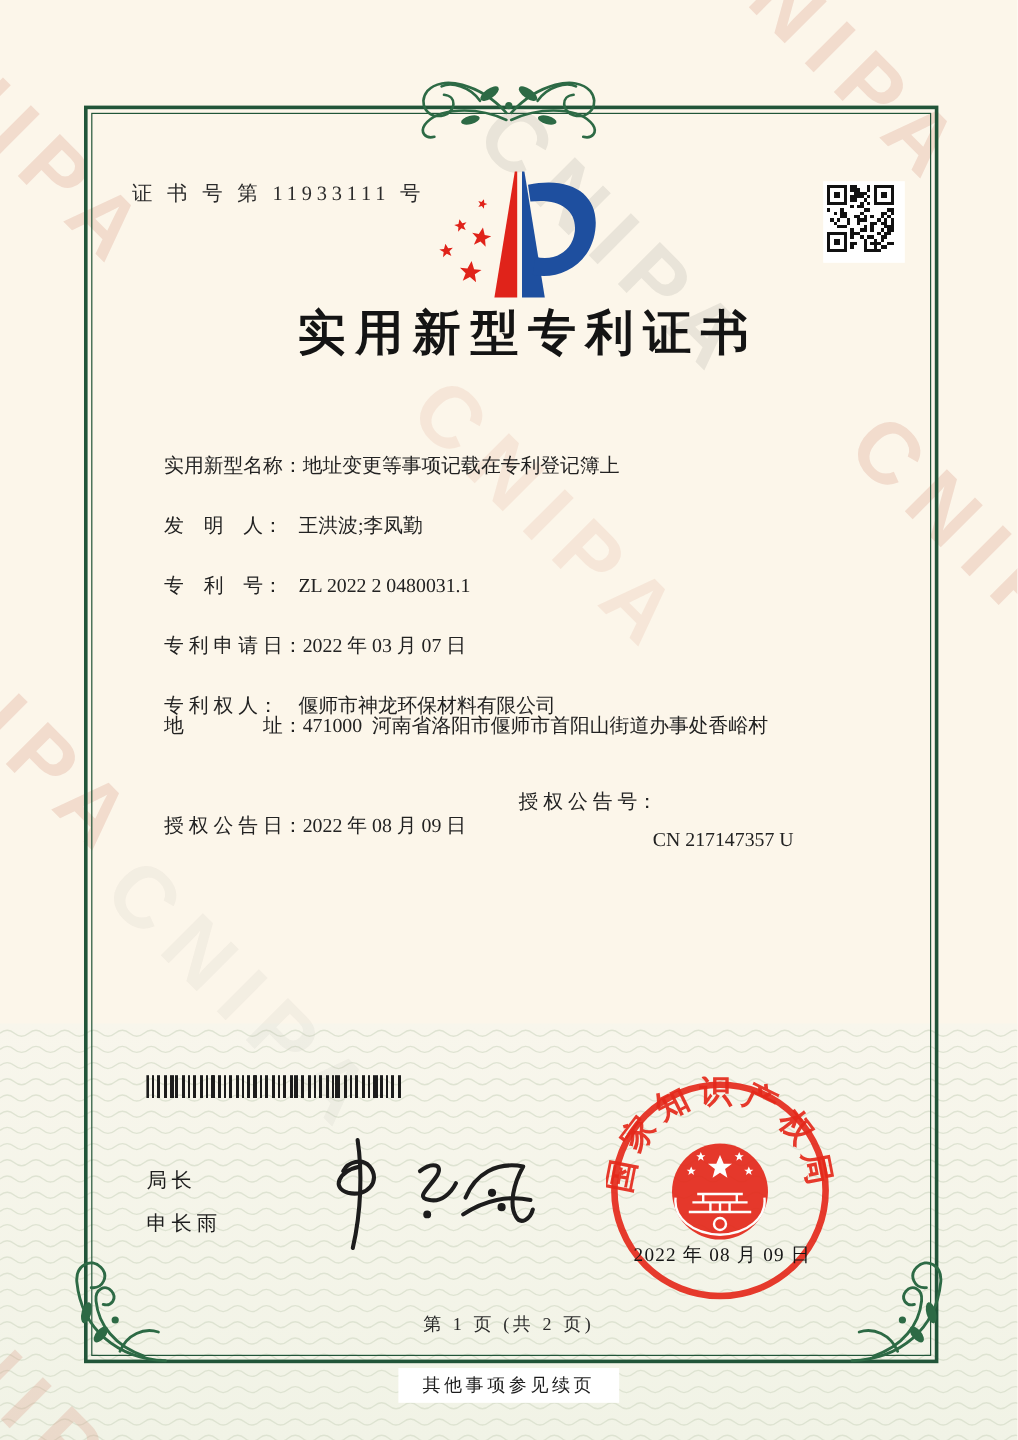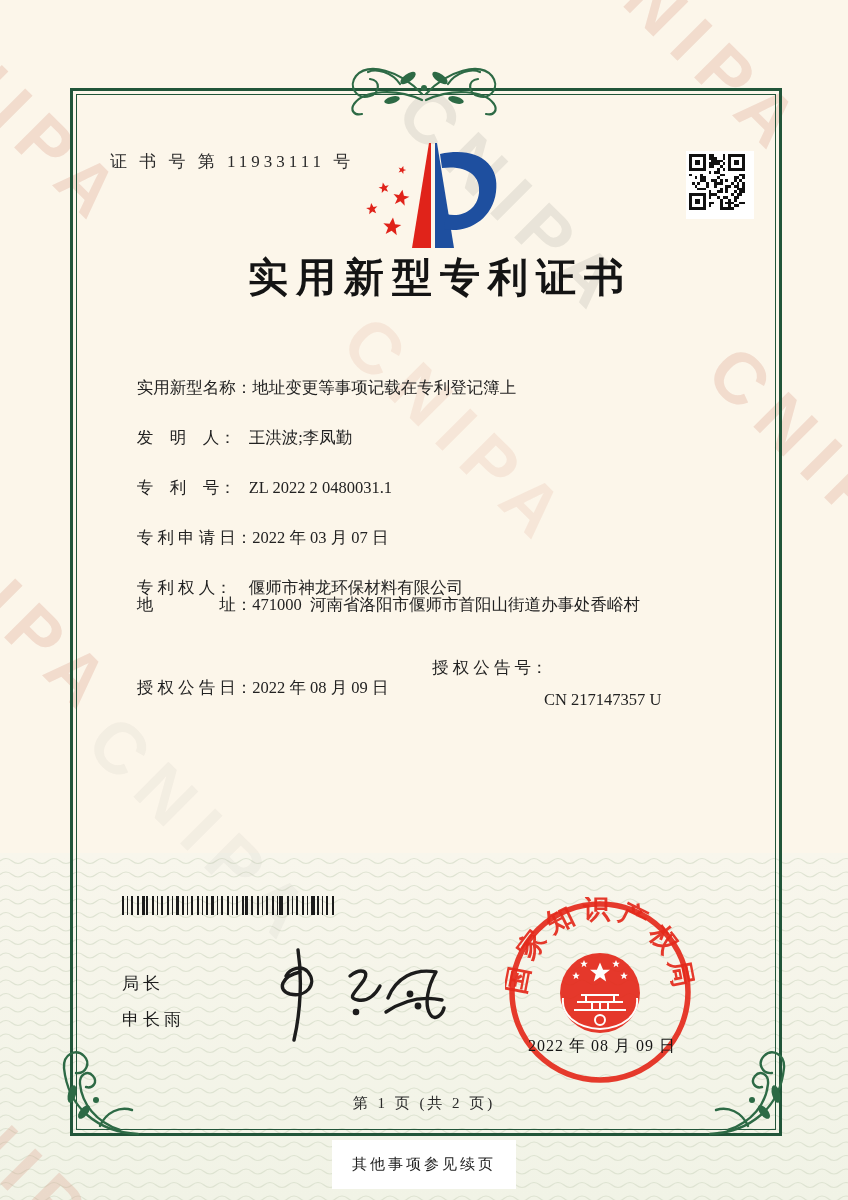--- a/index.html
+++ b/index.html
@@ -41,21 +41,21 @@
      background-image:
        repeating-linear-gradient(90deg,#1c1c1c 0 2px,transparent 2px 5px,#1c1c1c 5px 6px,transparent 6px 9px,#1c1c1c 9px 11px,transparent 11px 15px),
        repeating-linear-gradient(90deg,transparent 0 21px,#1c1c1c 21px 23px,transparent 23px 34px);}
   .official{position:absolute;left:122px;top:966px;font-size:17px;letter-spacing:4px;color:#1d1d1d;line-height:36px;}
   .signature{position:absolute;left:238px;top:942px;}
   .seal{position:absolute;left:505px;top:897px;width:190px;height:190px;}
   .seal-date{position:absolute;left:528px;top:1036px;font-size:16px;color:#161616;letter-spacing:1px;white-space:pre;}
   .page-info{position:absolute;left:0;top:1094px;width:100%;text-align:center;font-size:15px;
              letter-spacing:3px;color:#2a2a2a;}
   .cont-note{position:absolute;left:50%;top:1140px;transform:translateX(-50%);background:#ffffff;
-             padding:15px 20px;font-size:15px;letter-spacing:3px;color:#1d1d1d;white-space:nowrap;}
+             padding:5px 20px;font-size:15px;letter-spacing:3px;color:#1d1d1d;white-space:nowrap;}
 </style>
 </head>
 <body>
 
 <div class="page">
 
   <div class="waves">
     <svg id="waveSvg" width="848" height="347" xmlns="http://www.w3.org/2000/svg">
         <path d="M0 8 q6 -5 12 0 q6 5 12 0 q6 -5 12 0 q6 5 12 0 q6 -5 12 0 q6 5 12 0 q6 -5 12 0 q6 5 12 0 q6 -5 12 0 q6 5 12 0 q6 -5 12 0 q6 5 12 0 q6 -5 12 0 q6 5 12 0 q6 -5 12 0 q6 5 12 0 q6 -5 12 0 q6 5 12 0 q6 -5 12 0 q6 5 12 0 q6 -5 12 0 q6 5 12 0 q6 -5 12 0 q6 5 12 0 q6 -5 12 0 q6 5 12 0 q6 -5 12 0 q6 5 12 0 q6 -5 12 0 q6 5 12 0 q6 -5 12 0 q6 5 12 0 q6 -5 12 0 q6 5 12 0 q6 -5 12 0 q6 5 12 0 q6 -5 12 0 q6 5 12 0 q6 -5 12 0 q6 5 12 0 q6 -5 12 0 q6 5 12 0 q6 -5 12 0 q6 5 12 0 q6 -5 12 0 q6 5 12 0 q6 -5 12 0 q6 5 12 0 q6 -5 12 0 q6 5 12 0 q6 -5 12 0 q6 5 12 0 q6 -5 12 0 q6 5 12 0 q6 -5 12 0 q6 5 12 0 q6 -5 12 0 q6 5 12 0 q6 -5 12 0 q6 5 12 0 q6 -5 12 0 q6 5 12 0 q6 -5 12 0 q6 5 12 0 q6 -5 12 0 q6 5 12 0 q6 -5 12 0 q6 5 12 0 q6 -5 12 0 q6 5 12 0 q6 -5 12 0 q6 5 12 0 q6 -5 12 0 q6 5 12 0" transform="translate(0,0)" stroke="#d8dfcc" stroke-width="1.1" fill="none" opacity="0.8"></path>
         <path d="M0 8 q6 -5 12 0 q6 5 12 0 q6 -5 12 0 q6 5 12 0 q6 -5 12 0 q6 5 12 0 q6 -5 12 0 q6 5 12 0 q6 -5 12 0 q6 5 12 0 q6 -5 12 0 q6 5 12 0 q6 -5 12 0 q6 5 12 0 q6 -5 12 0 q6 5 12 0 q6 -5 12 0 q6 5 12 0 q6 -5 12 0 q6 5 12 0 q6 -5 12 0 q6 5 12 0 q6 -5 12 0 q6 5 12 0 q6 -5 12 0 q6 5 12 0 q6 -5 12 0 q6 5 12 0 q6 -5 12 0 q6 5 12 0 q6 -5 12 0 q6 5 12 0 q6 -5 12 0 q6 5 12 0 q6 -5 12 0 q6 5 12 0 q6 -5 12 0 q6 5 12 0 q6 -5 12 0 q6 5 12 0 q6 -5 12 0 q6 5 12 0 q6 -5 12 0 q6 5 12 0 q6 -5 12 0 q6 5 12 0 q6 -5 12 0 q6 5 12 0 q6 -5 12 0 q6 5 12 0 q6 -5 12 0 q6 5 12 0 q6 -5 12 0 q6 5 12 0 q6 -5 12 0 q6 5 12 0 q6 -5 12 0 q6 5 12 0 q6 -5 12 0 q6 5 12 0 q6 -5 12 0 q6 5 12 0 q6 -5 12 0 q6 5 12 0 q6 -5 12 0 q6 5 12 0 q6 -5 12 0 q6 5 12 0 q6 -5 12 0 q6 5 12 0 q6 -5 12 0 q6 5 12 0 q6 -5 12 0 q6 5 12 0" transform="translate(0,13.5)" stroke="#d8dfcc" stroke-width="1.1" fill="none" opacity="0.8"></path>

